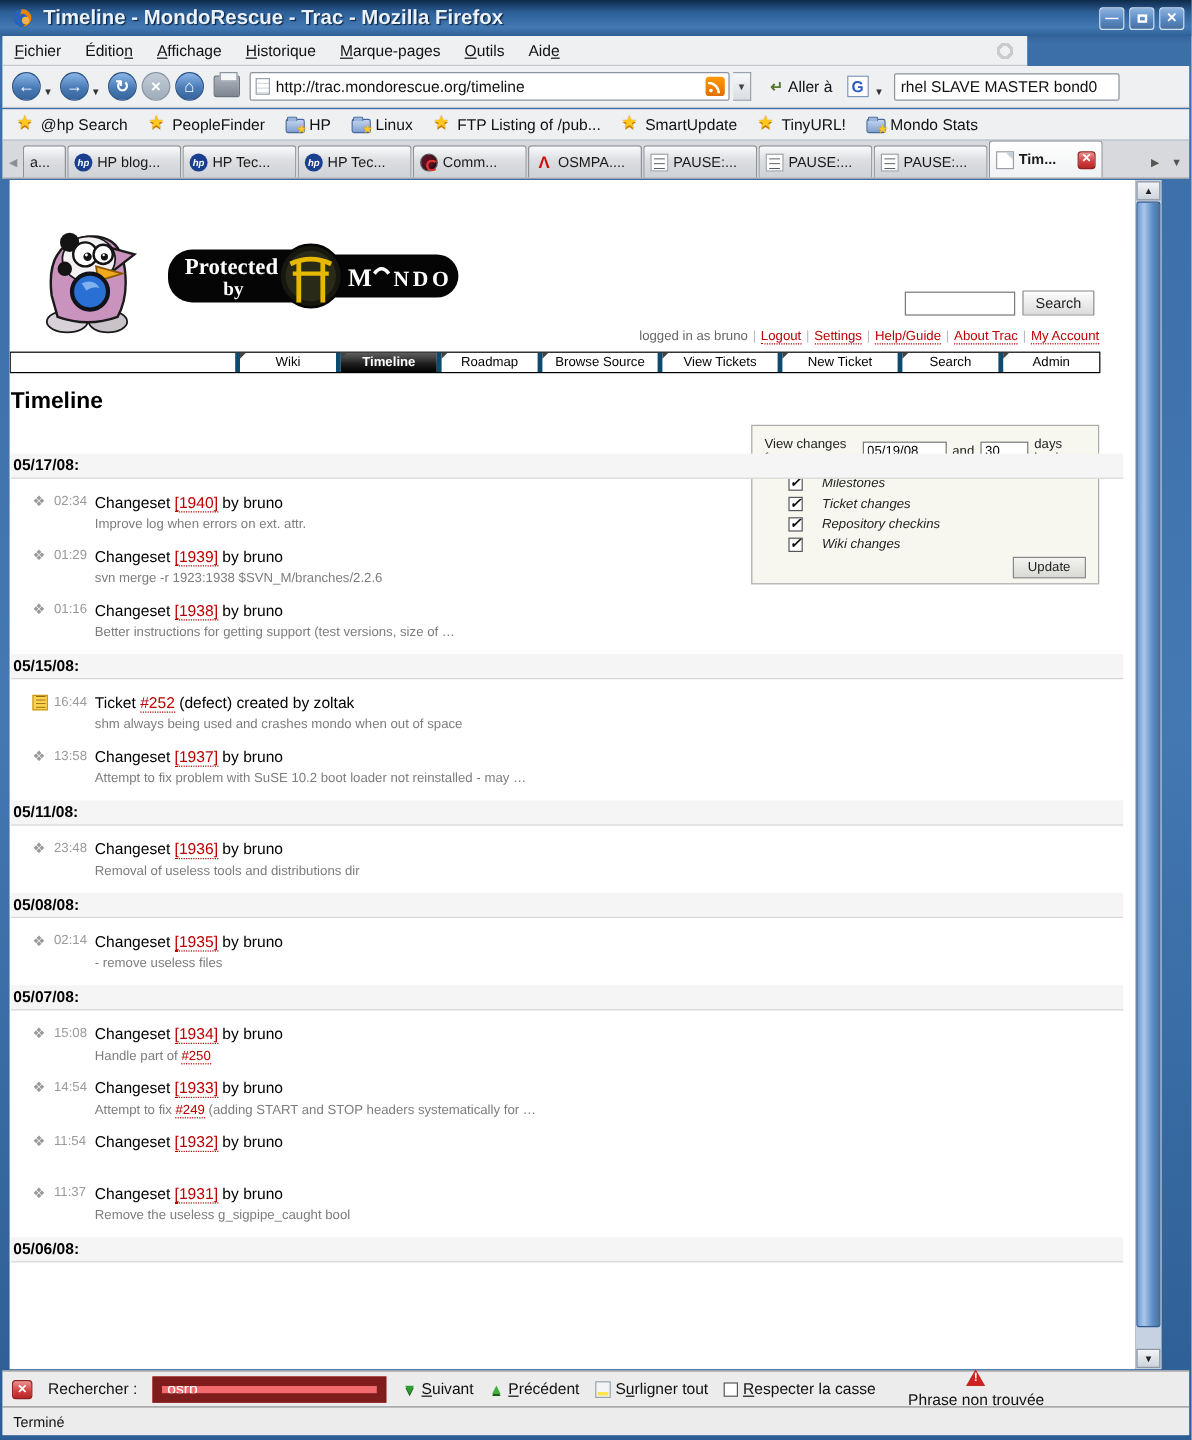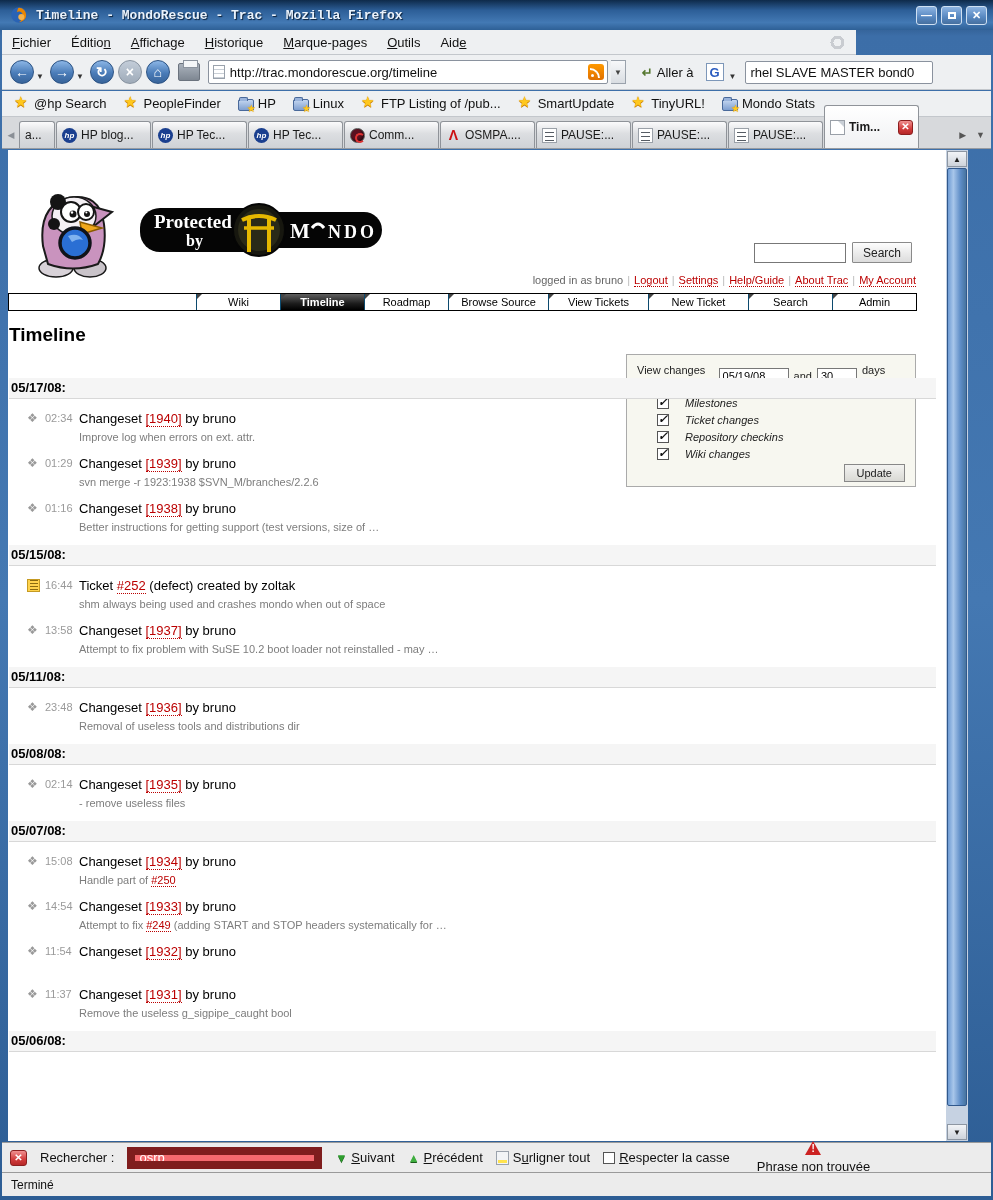--- a/index.html
+++ b/index.html
@@ -8,21 +8,21 @@
     position:relative;
     font-family:"Liberation Sans", sans-serif;
     background:linear-gradient(180deg,#16365c 0%,#3c6ea8 3%,#4478b2 50%,#2d5d94 100%);
     overflow:hidden;
   }
   
   .titlebar{position:absolute;left:0;top:0;width:993px;height:30px;
     background:linear-gradient(180deg,#0e2a4a 0%,#2d5f98 35%,#4379b4 75%,#2e6096 100%);
     display:flex;align-items:center;padding:0 6px;}
   .ff-icon{width:18px;height:18px;margin:0 8px 0 4px;flex:0 0 auto;}
-  .title-text{color:#eaf2fb;font-size:13px;font-weight:bold;text-shadow:1px 1px 1px #0a1e36;font-family:Liberation Mono, monospace;}
+  .title-text{color:#eaf2fb;font-size:17px;font-weight:bold;text-shadow:1px 1px 1px #0a1e36;}
   .winbtns{margin-left:auto;display:flex;gap:4px;}
   .winbtn{width:21px;height:19px;border:1px solid #cfe0f2;border-radius:3px;
     background:linear-gradient(180deg,#8db4e2 0%,#5787c0 60%,#46709f 100%);
     color:#fff;font-size:11px;font-weight:bold;display:flex;align-items:center;justify-content:center;line-height:1;}
   .winbtn .sq{width:8px;height:7px;border:2px solid #fff;display:block;}
   
   .menubar{position:absolute;left:2px;top:30px;width:854px;height:25px;background:#eef0f2;
     border-bottom:1px solid #c3c7cc;display:flex;align-items:center;gap:20px;padding:0 10px;font-size:13px;color:#121212;}
   .menubar .key{text-decoration:underline;}
   .menu-item{cursor:default;}
@@ -66,21 +66,21 @@
   .bm-ico.folder-star-icon::after{content:"★";position:absolute;right:-3px;bottom:-4px;font-size:10px;color:#ffc81e;text-shadow:0 0 1px #c87d00;}
   
   .tabbar{position:absolute;left:2px;top:117px;width:989px;height:32px;background:#d7d9dc;
     border-bottom:1px solid #979ba1;display:flex;align-items:flex-end;padding:0 2px;}
   .tab-scroll{width:14px;height:26px;margin:0 1px 0 0;display:flex;align-items:center;justify-content:center;font-size:9px;color:#8a8f96;}
   .tab{height:27px;width:95px;margin-right:1px;border:1px solid #8f9399;border-bottom:none;border-radius:3px 3px 0 0;
     background:linear-gradient(180deg,#fbfbfc 0%,#dcdee1 45%,#cfd2d6 100%);
     display:flex;align-items:center;gap:4px;padding:0 5px;font-size:12px;color:#1a1a1a;overflow:hidden;}
   .tab.partial{width:36px;}
   .tab .tab-label{white-space:nowrap;overflow:hidden;text-overflow:clip;flex:1;}
-  .tab.active{background:linear-gradient(180deg,#ffffff 0%,#f0f1f3 100%);height:43px;font-weight:bold;}
+  .tab.active{background:linear-gradient(180deg,#ffffff 0%,#f0f1f3 100%);height:31px;font-weight:bold;}
   .tab-ico{width:15px;height:15px;flex:0 0 auto;position:relative;}
   .tab-ico.hp-logo-icon{border-radius:50%;background:#1a3f8f;color:#fff;font-size:8px;font-weight:bold;display:flex;align-items:center;justify-content:center;}
   .tab-ico.hp-logo-icon::before{content:"hp";font-style:italic;}
   .tab-ico.comm-icon{border-radius:50%;background:radial-gradient(circle at 40% 40%, #5a1020 0 40%, #2a0810 70%);border:1px solid #555;}
   .tab-ico.comm-icon::before{content:"";position:absolute;left:4px;top:4px;width:6px;height:6px;border:2px solid #d33;border-radius:50%;border-right-color:transparent;}
   .tab-ico.osmpa-icon{color:#cc1111;font-weight:bold;font-size:14px;text-align:center;line-height:15px;}
   .tab-ico.osmpa-icon::before{content:"Λ";}
   .tab-ico.doc-icon{background:#fff;border:1px solid #9aa0a8;background-image:linear-gradient(#565c64 1px, transparent 1px);background-size:70% 4px;background-position:2px 3px;background-repeat:repeat-y;}
   .tab-ico.page-icon{background:#fff;border:1px solid #9aa0a8;}
   .tab-ico.page-icon::before{content:"";position:absolute;right:0;top:0;border:3px solid #c9cfd6;border-left-color:transparent;border-bottom-color:transparent;}
@@ -101,21 +101,21 @@
   .logo-area{position:absolute;left:20px;top:26px;width:420px;height:110px;}
   .trac-search{position:absolute;top:92px;right:34px;display:flex;gap:6px;align-items:center;}
   .trac-search input{width:92px;height:20px;border:1px solid #777;font-size:12px;padding:0 3px;font-family:"Liberation Sans",sans-serif;}
   .trac-search button{height:21px;padding:1px 10px;font-size:12px;border:1px solid #8a8a8a;border-radius:1px;
     background:linear-gradient(180deg,#fdfdfd,#dcdcdc);color:#222;font-family:"Liberation Sans",sans-serif;}
   .metanav{position:absolute;top:124px;right:30px;font-size:11px;color:#666;}
   .metanav .sep{color:#bbb;margin:0 4px;}
   .metanav a{color:#bb0000;text-decoration:none;border-bottom:1px dotted #bb0000;cursor:pointer;}
   .mainnav{position:absolute;left:0px;top:143px;right:29px;height:18px;border:1px solid #000;background:#fff;
     display:flex;justify-content:flex-end;font-size:11px;}
-  .mainnav .nav-item{position:relative;width:84px;text-align:center;line-height:16px;color:#000;border-left:1px solid #0c4a6e;cursor:pointer;}
+  .mainnav .nav-item{position:relative;width:84px;text-align:center;line-height:16px;color:#000;border-left:4px solid #0c4a6e;cursor:pointer;}
   .mainnav .nav-item::before{content:"";position:absolute;left:0;top:0;border-top:5px solid #444;border-right:5px solid transparent;}
   .mainnav .nav-item.wide{width:100px;}
   .mainnav .nav-item.active{background:linear-gradient(180deg,#5f5f5f 0%,#1c1c1c 60%,#000 100%);color:#fff;font-weight:bold;}
   .page-title{position:absolute;left:1px;top:174px;font-size:19px;font-weight:bold;color:#000;}
   
   .prefs{position:absolute;top:204px;right:30px;width:290px;height:133px;background:#f7f7f0;border:1px solid #aaa;
     padding:9px 10px;font-size:11px;color:#222;}
   .prefs-row1{display:flex;align-items:center;gap:5px;}
   .prefs-row1 input{border:1px solid #777;height:17px;font-size:11px;padding:0 3px;font-family:"Liberation Sans",sans-serif;background:#fff;}
   .inp-date{width:70px;} .inp-days{width:40px;}

